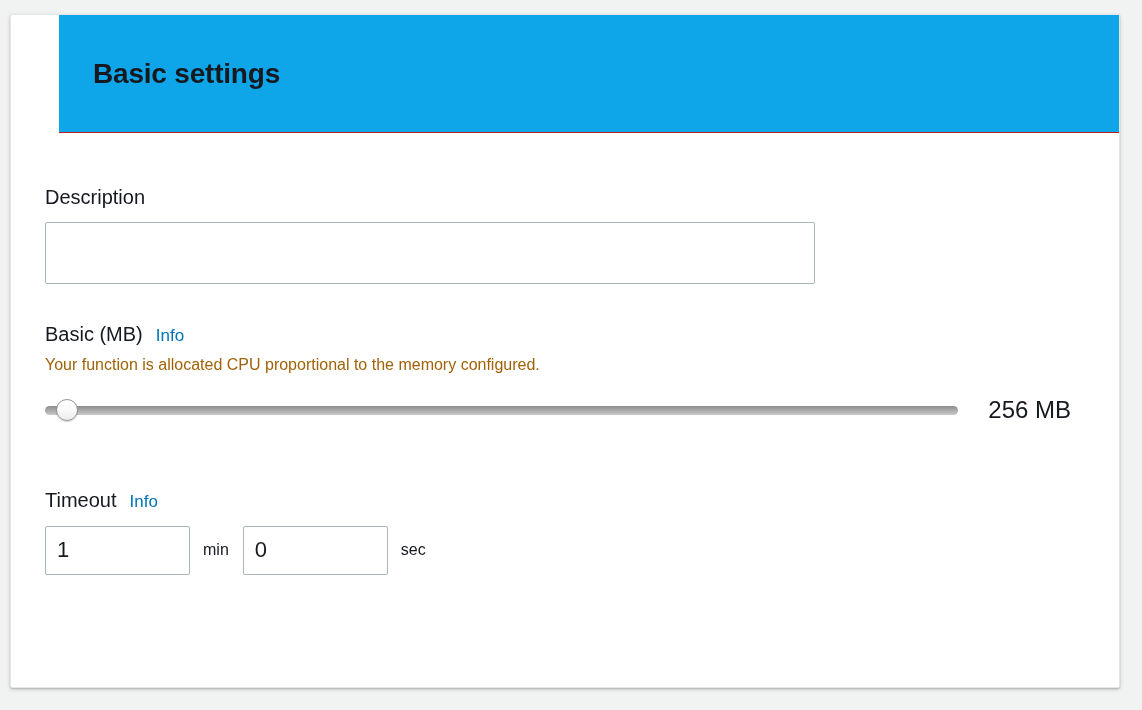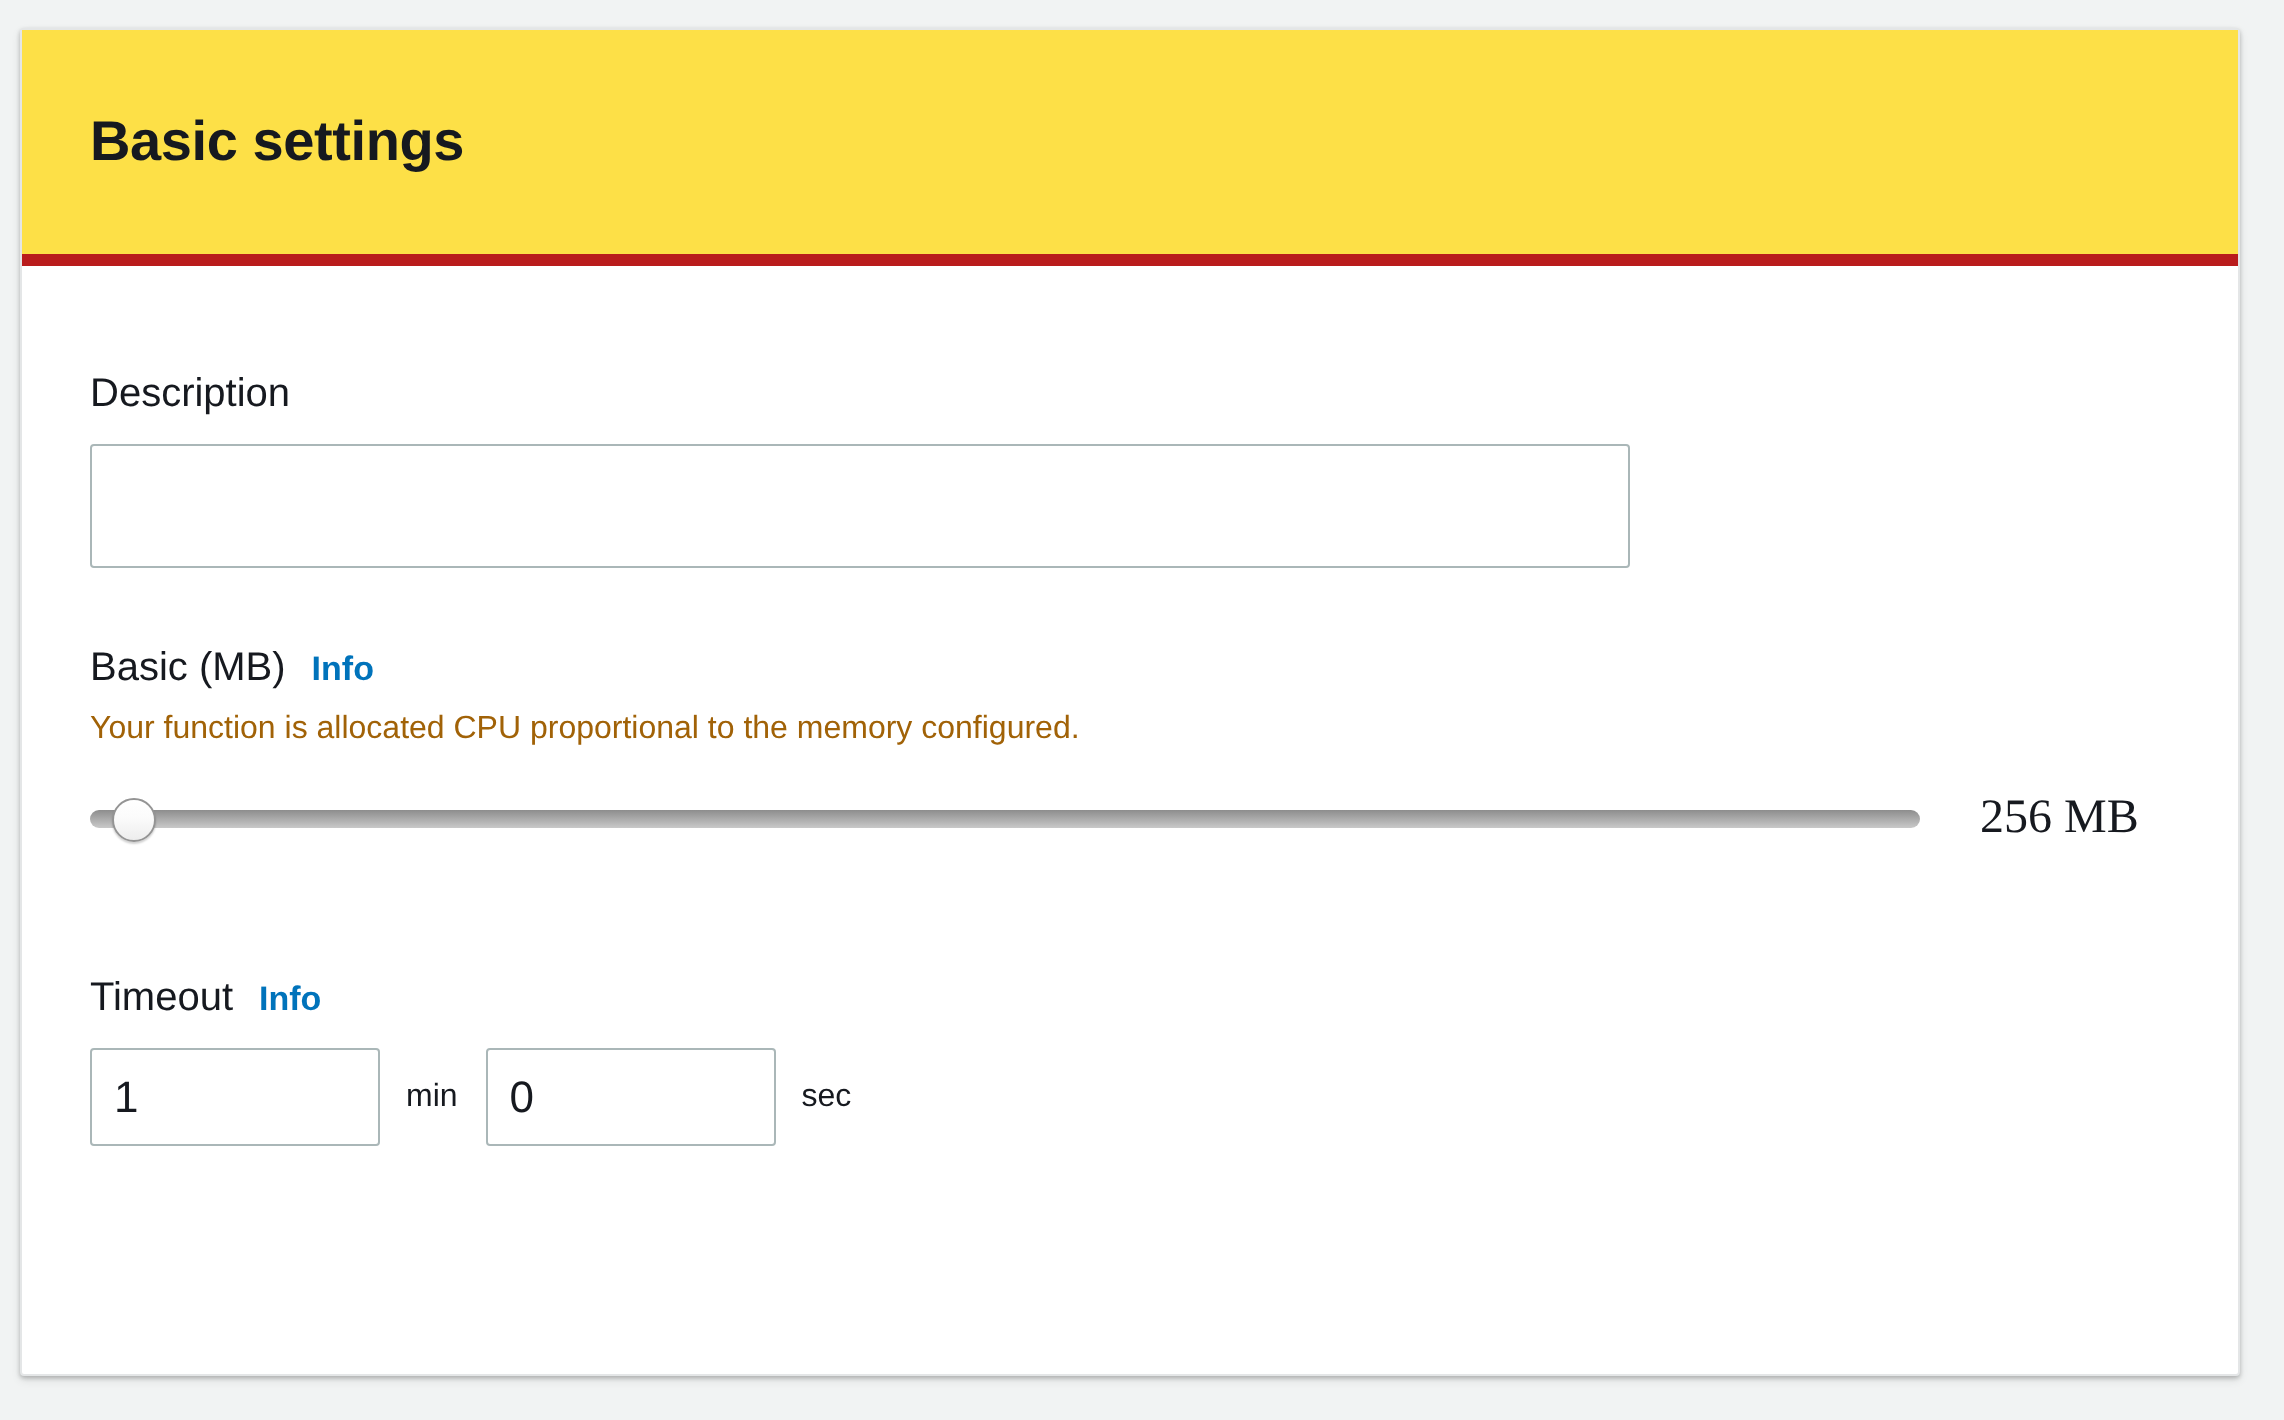--- a/index.html
+++ b/index.html
@@ -23,26 +23,27 @@
     height: 674px;
     background: #ffffff;
     border: 1px solid #e4e6e7;
     border-radius: 2px;
     box-sizing: border-box;
     box-shadow: 0 1px 2px rgba(0,0,0,0.22), 0 2px 5px rgba(0,0,0,0.10);
   }
 
   .panel-header {
     height: 118px;
-    background: #fde047;
-    border-bottom: 6px solid #b91c1c;
+    background: #0ea5e9;
+    border-bottom: 1px solid #b91c1c;
     box-sizing: border-box;
     display: flex;
     align-items: center;
     padding-left: 34px;
+    margin-left: 48px;
   }
 
   .panel-title {
     font-size: 28px;
     font-weight: bold;
     color: #16191f;
     letter-spacing: -0.2px;
   }
 
   .panel-body {
@@ -53,21 +54,21 @@
     font-size: 20px;
     color: #16191f;
     line-height: 1.2;
     display: flex;
     align-items: baseline;
   }
 
   .info-link {
     color: #0073bb;
     font-size: 17px;
-    font-weight: bold;
+    font-weight: normal;
     margin-left: 13px;
     cursor: pointer;
     text-decoration: none;
   }
 
   .text-input {
     display: block;
     margin-top: 13px;
     width: 770px;
     height: 62px;
@@ -136,21 +137,20 @@
     border: 1px solid #949494;
     background: linear-gradient(to bottom, #ffffff 0%, #fbfbfb 45%, #ededed 100%);
     box-shadow: 0 1px 1px rgba(0,0,0,0.18);
   }
 
   .slider-value {
     font-size: 24px;
     color: #16191f;
     margin-left: 30px;
     white-space: nowrap;
-    font-family: Liberation Serif, serif;
   }
 
   .section-timeout { margin-top: 64px; }
 
   .timeout-row {
     display: flex;
     align-items: center;
     margin-top: 13px;
   }
 

